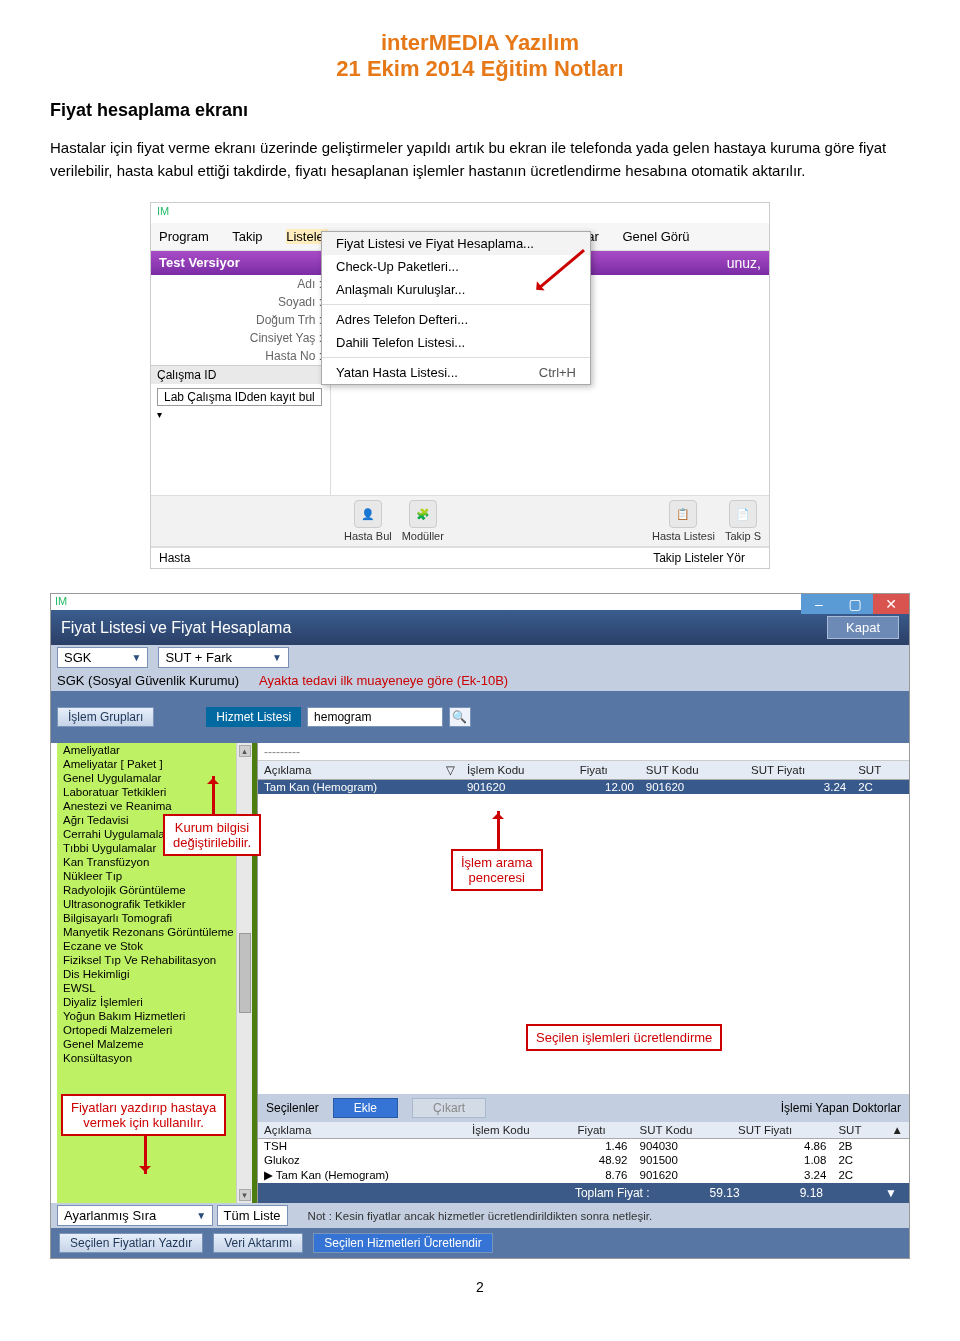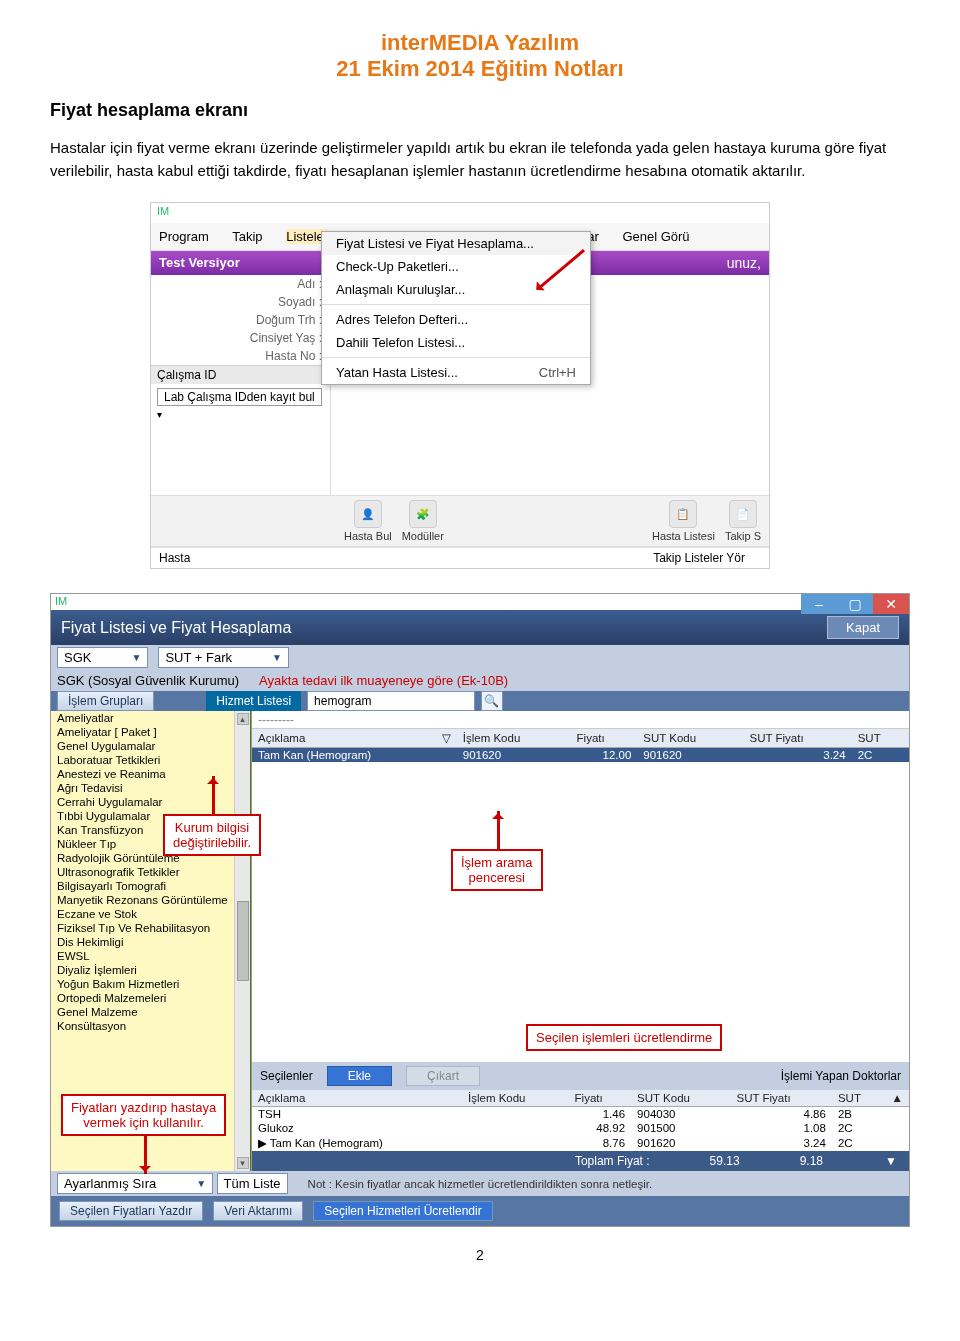--- a/index.html
+++ b/index.html
@@ -44,27 +44,27 @@
   .shot2 .win-btn.min{ background:#5a9bd5; }
   .shot2 .win-btn.max{ background:#5a9bd5; }
   .shot2 .win-btn.close{ background:#d9534f; }
   .shot2 .header { background: linear-gradient(#3b5d8f,#2a3f66); color:#fff; padding:6px 10px; display:flex; justify-content:space-between; align-items:center; font-size:16px; }
   .shot2 .kapat-btn { background:#6d89b5; border:1px solid #a9bbd6; color:#fff; padding:3px 18px; font-size:13px; }
   .shot2 .combo-row { background:#c3cfe1; padding:2px 6px; display:flex; gap:10px; align-items:center; }
   .shot2 .combo { background:#fff; border:1px solid #7891b5; padding:2px 6px; display:inline-flex; align-items:center; gap:40px; font-size:13px; }
   .shot2 .combo .car { color:#2a4d7c; font-size:10px; }
   .shot2 .sub-row { background:#c3cfe1; padding:3px 6px; display:flex; gap:20px; font-size:13px; }
   .shot2 .sub-row .red { color:#c00; }
-  .shot2 .search-row { background:#5876a4; padding:0 6px; display:flex; gap:6px; align-items:center; color:#fff; }
+  .shot2 .search-row { background:#5876a4; padding:16px 6px; display:flex; gap:6px; align-items:center; color:#fff; }
   .shot2 .btn-chipset { background:linear-gradient(#e7effa,#c6d4e9); border:1px solid #7a94ba; padding:2px 10px; font-size:12px; color:#1d3557; }
   .shot2 .label-chip { background:#0369a1; color:#fff; padding:3px 10px; font-size:12px; }
-  .shot2 .search-input { background:#fff; border:1px solid #7a94ba; width:168px; padding:2px 6px; font-size:12px; }
+  .shot2 .search-input { background:#fff; border:1px solid #7a94ba; width:136px; padding:2px 6px; font-size:12px; }
   .shot2 .search-btn { width:22px; height:20px; background:#eef3fb; border:1px solid #7a94ba; display:flex; align-items:center; justify-content:center; color:#38598b; }
   .shot2 .content-row { display:flex; }
-  .shot2 .sidebar { width:200px; border-right:1px solid #4d7c0f; background:#fef9c3; height:460px; overflow:hidden; position:relative;}
+  .shot2 .sidebar { width:200px; border-right:5px solid #4d7c0f; background:#bef264; height:460px; overflow:hidden; position:relative;margin-left:6px;}
   .shot2 .sidebar .sb-item { padding:1px 6px; font-size:11.5px; }
   .shot2 .scroll-vert { position:absolute; right:0; top:0; width:16px; background:#e8e8e8; border-left:1px solid #ccc; height:100%; display:flex; flex-direction:column; align-items:center; padding:2px 0;}
   .shot2 .scroll-vert .thumb { width:12px; height:80px; background:#c0c0c0; border:1px solid #999; margin:4px 0;}
   .shot2 .scroll-vert .arrowbox{ width:12px; height:12px; background:#d0d0d0; border:1px solid #aaa; font-size:9px; display:flex; align-items:center; justify-content:center; color:#555;}
   .shot2 .main { flex:1; border-left:1px solid #999; display:flex; flex-direction:column; position:relative; background:#fff;}
   .shot2 table { width:100%; border-collapse:collapse; font-size:11.5px; }
   .shot2 table th { background:#e5ebf5; text-align:left; padding:2px 6px; font-weight:normal; border-bottom:1px solid #aaa; color:#222; }
   .shot2 table td { padding:1px 6px; border-bottom:0; }
   .shot2 .row-sel { background:#38598b; color:#fff; }
   .shot2 .mid-btns { background:#c3cfe1; padding:4px 8px; display:flex; align-items:center; gap:14px; }

